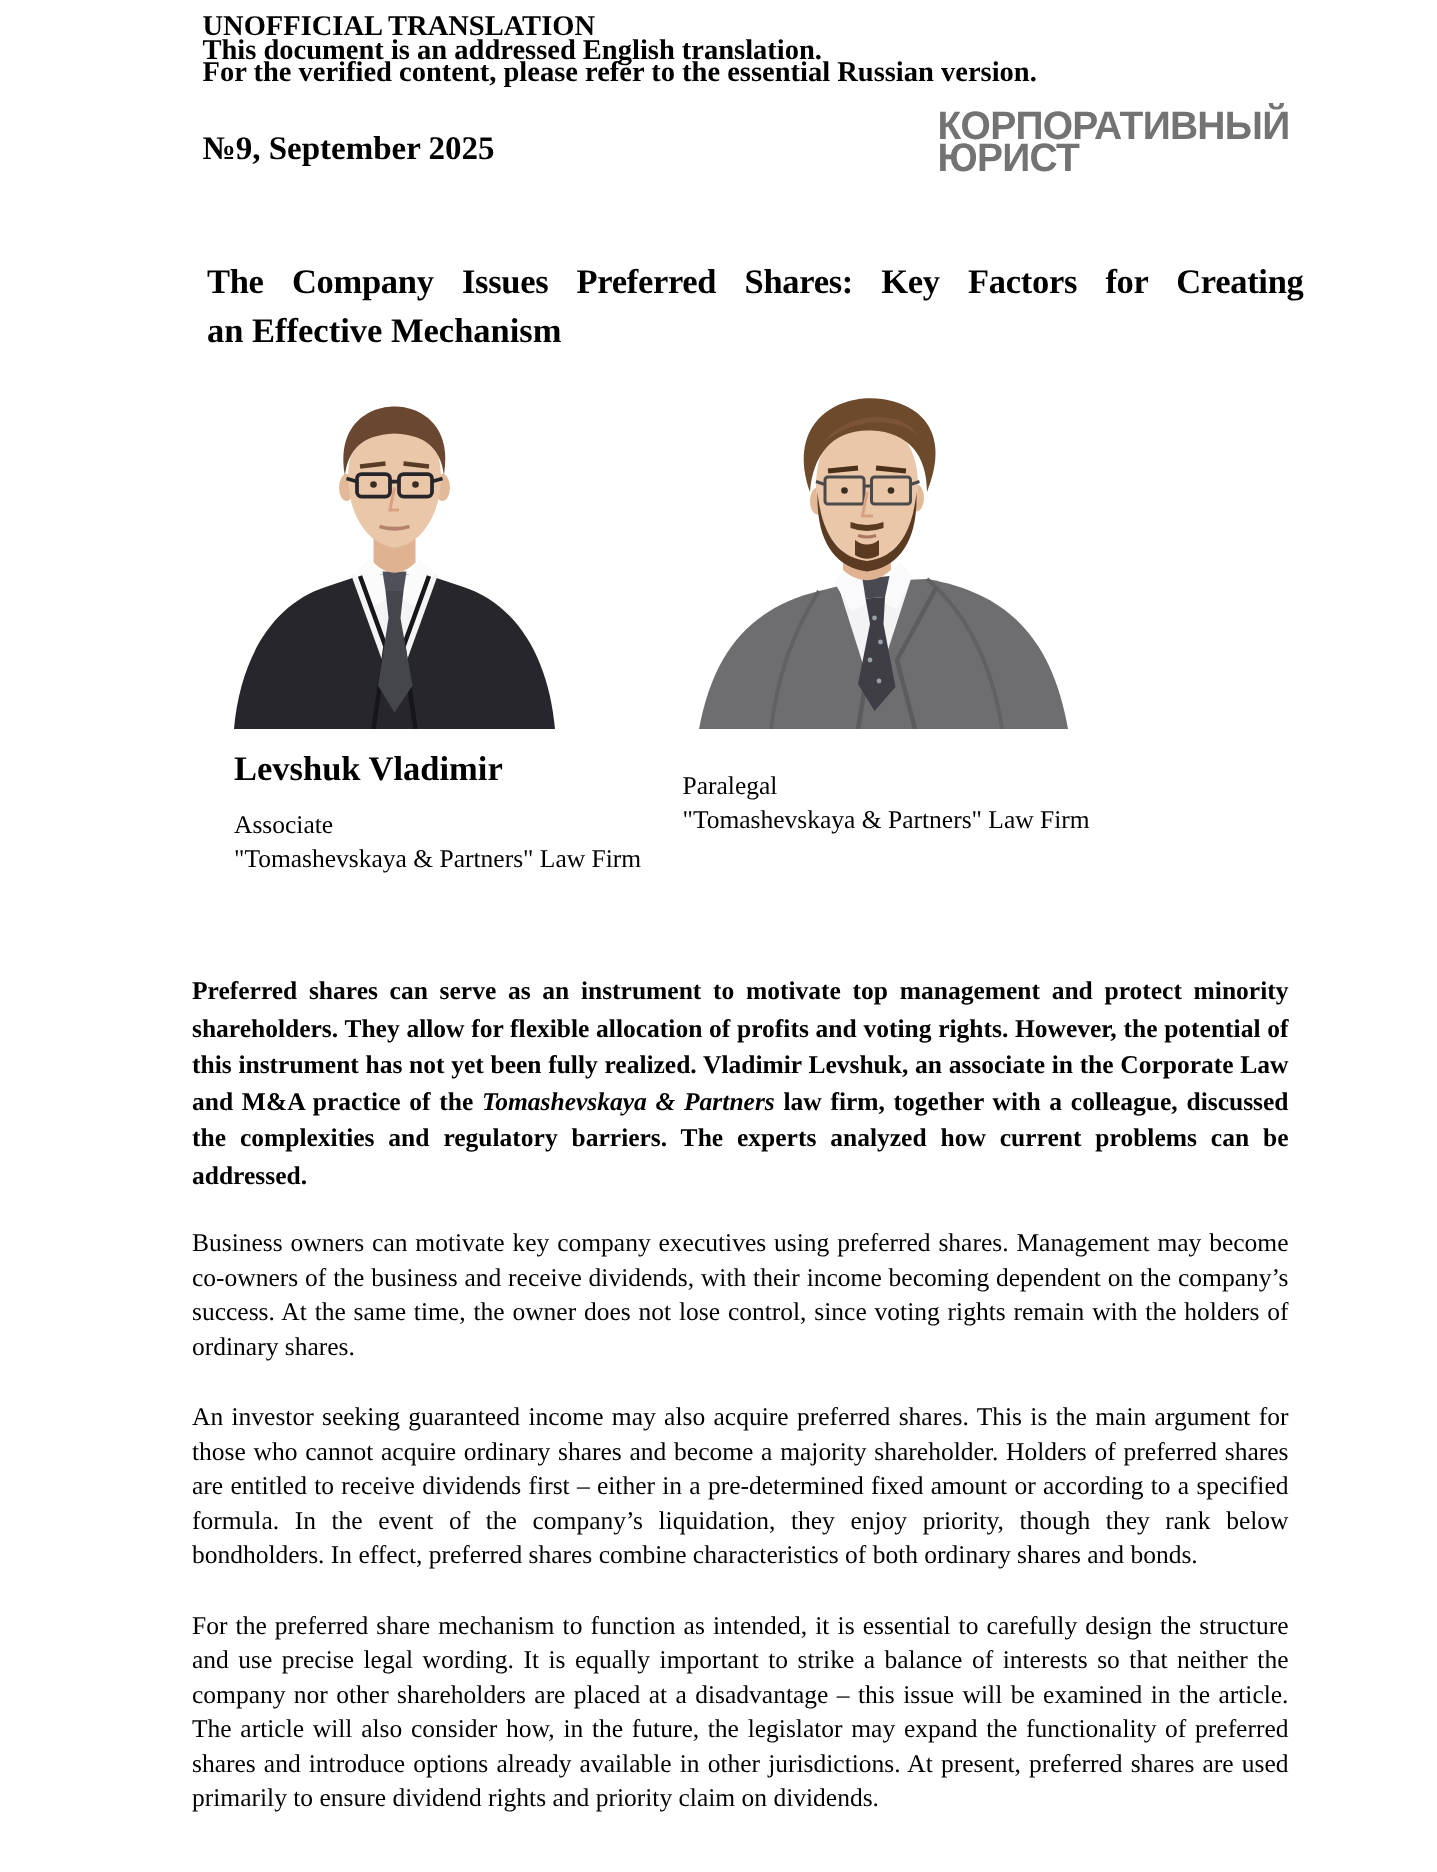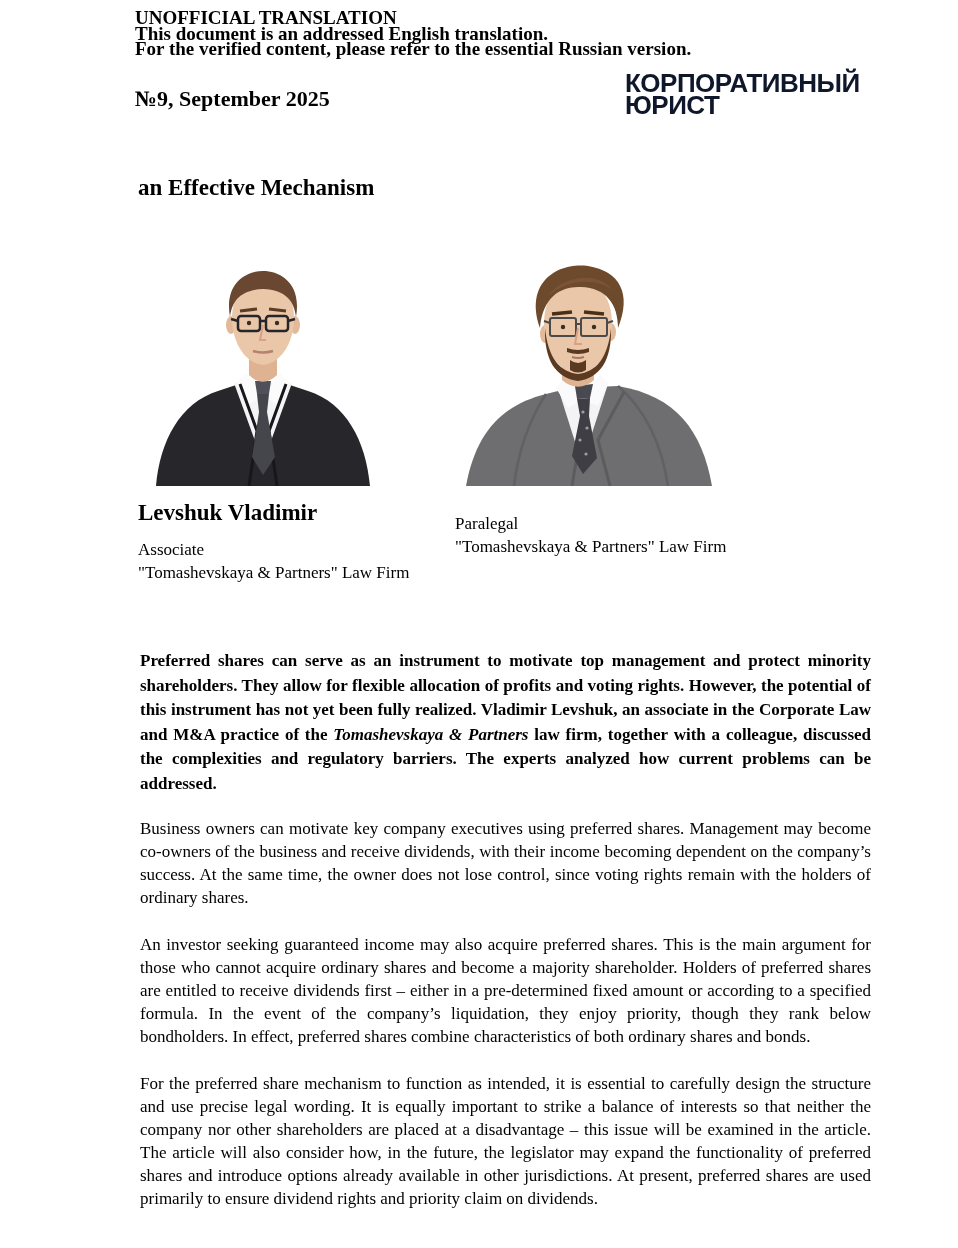--- a/index.html
+++ b/index.html
@@ -36,21 +36,21 @@
   
   .logo {
     position: absolute;
     left: 625px;
     top: 73px;
     font-family: "Liberation Sans", sans-serif;
     font-weight: 700;
     font-size: 26px;
     line-height: 20.5px;
     letter-spacing: -0.5px;
-    color: #0f172a;
+    color: #737373;
     transform: scaleY(1.02);
     transform-origin: left top;
   }
 
   
   .title {
     position: absolute;
     left: 138px;
     top: 171px;
     width: 731px;
@@ -70,41 +70,41 @@
   .title-l2 { display: block; }
 
   
   .photo { position: absolute; }
   .photo-1 { left: 150px; top: 263px; width: 225px; height: 223px; }
   .photo-2 { left: 448px; top: 262px; width: 275px; height: 224px; }
   .photo svg { display: block; width: 100%; height: 100%; }
 
   
   .author-col { position: absolute; top: 500px; width: 310px; }
-  .author-col-1 { left: 138px; }
+  .author-col-1 { left: 156px; }
   .author-col-2 { left: 455px; }
   .author-name {
     font-size: 23px;
     font-weight: bold;
     line-height: 26px;
   }
   .author-role {
     margin-top: 12px;
     font-size: 17px;
     line-height: 23px;
   }
   .author-firm {
     font-size: 17px;
     line-height: 23px;
   }
 
   
   .body-text {
     position: absolute;
-    left: 140px;
+    left: 128px;
     top: 649px;
     width: 731px;
     font-size: 17px;
     text-align: justify;
   }
   .lead {
     margin: 0 0 21px 0;
     font-weight: bold;
     line-height: 24.5px;
   }
@@ -126,20 +126,21 @@
   </div>
 
   <div class="issue">№9, September 2025</div>
 
   <div class="logo">
     <div>КОРПОРАТИВНЫЙ</div>
     <div>ЮРИСТ</div>
   </div>
 
   <h1 class="title">
+    <span class="title-l1">The Company Issues Preferred Shares: Key Factors for Creating</span>
     <span class="title-l2">an Effective Mechanism</span>
   </h1>
 
   <div class="photo photo-1">
     <svg viewBox="0 0 225 223" aria-hidden="true">
 
       <path d="M6 223 C10 178 30 140 68 128 L92 120 L134 120 L158 128 C196 140 216 178 220 223 Z" fill="#27272b"></path>
 
       <path d="M84 120 L113 200 L142 120 Z" fill="#f4f4f6"></path>
       <path d="M96 110 L113 133 L98 142 L86 120 Z" fill="#fbfbfc"></path>

